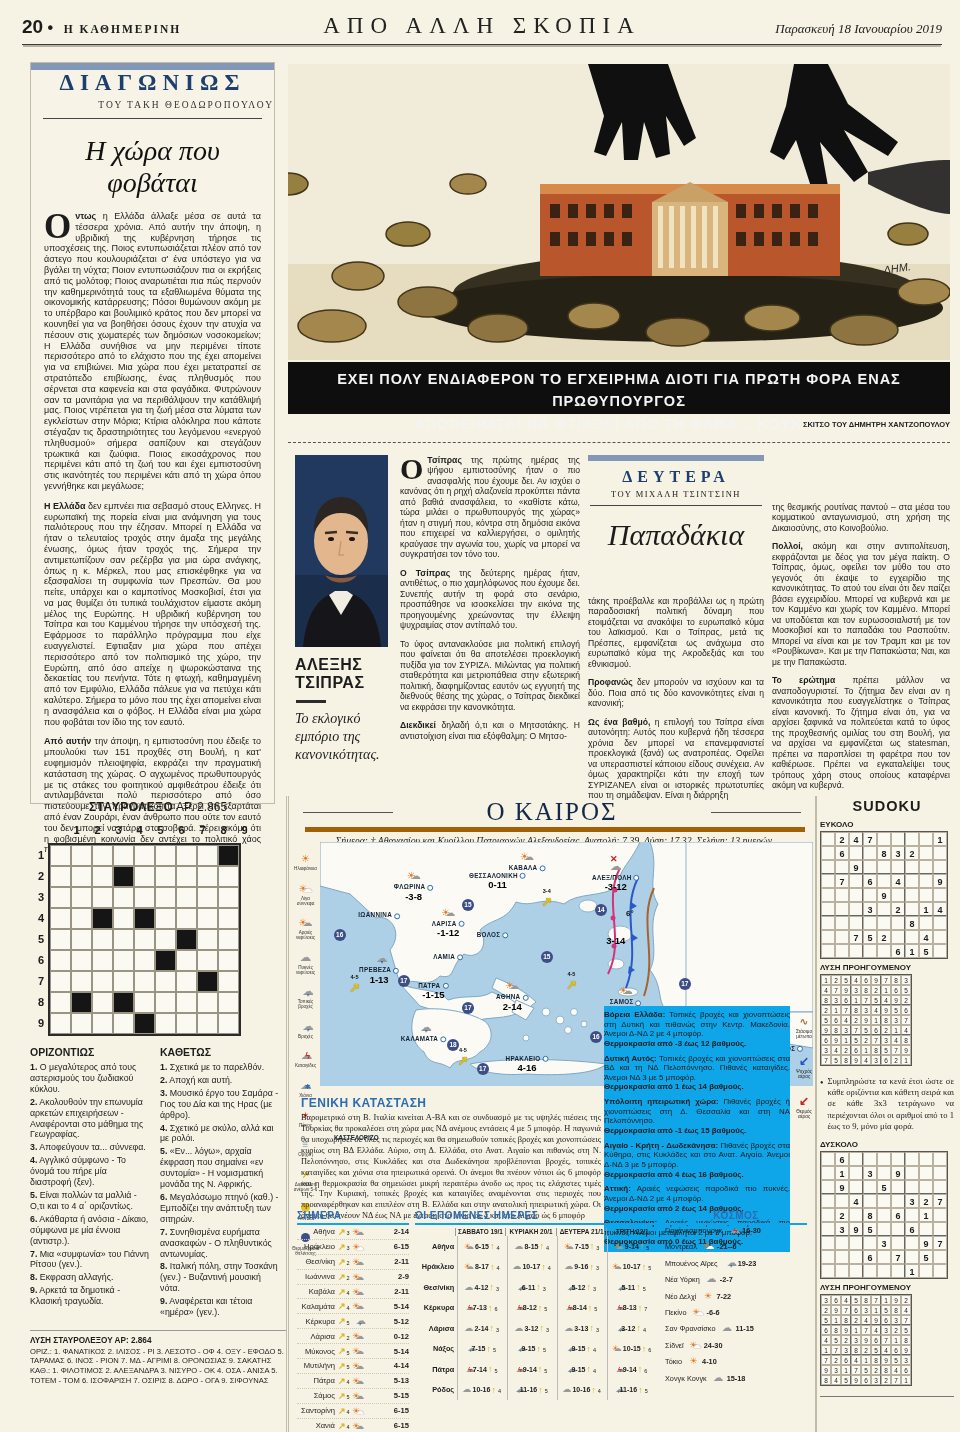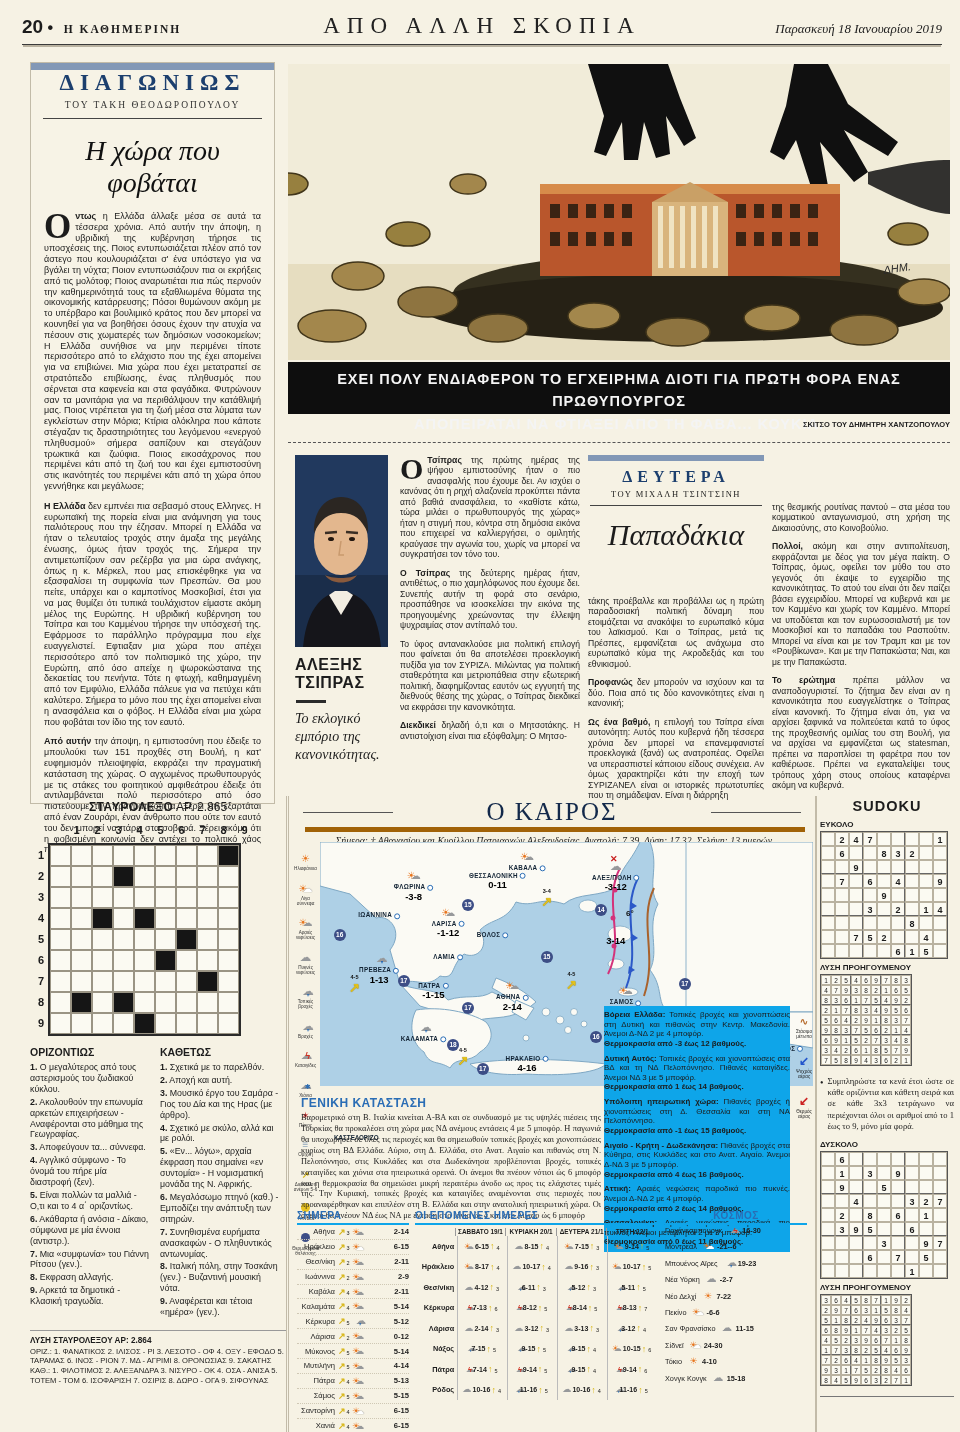--- a/index.html
+++ b/index.html
@@ -13,21 +13,21 @@
   .mh-pagenum{font-size:19px;font-weight:bold;}
   .mh-brand{font-family:"Liberation Serif",serif;font-size:11.5px;letter-spacing:2px;margin-left:6px;}
   .mh-center{position:absolute;left:0;right:0;bottom:5px;text-align:center;font-family:"Liberation Serif",serif;
              font-size:23px;letter-spacing:7px;color:#222;}
   .mh-date{position:absolute;right:0;bottom:7px;font-family:"Liberation Serif",serif;font-style:italic;font-size:13px;}
   
   .diag{left:30px;top:62px;width:243px;height:740px;border:1px solid #c2bba8;background:#f7f3e6;}
   .diag-bar{height:7px;background:#8298b6;margin:0;}
   .diag-kicker{text-align:center;font-family:"Liberation Serif",serif;font-weight:bold;
                font-size:23px;letter-spacing:6px;color:#1c3f6e;}
-  .diag-byline{text-align:center;font-family:"Liberation Serif",serif;font-size:9.5px;letter-spacing:2px;color:#333;margin-top:4px;}
+  .diag-byline{text-align:right;font-family:"Liberation Serif",serif;font-size:9.5px;letter-spacing:2px;color:#333;margin-top:4px;}
   .diag-rule{border-top:1px solid #444;margin:8px 12px 0 12px;}
   .diag-title{text-align:center;font-family:"Liberation Serif",serif;font-style:italic;font-size:28px;margin:16px 6px 12px 6px;color:#111;}
   .diag-body{margin:0 13px;font-size:9px;line-height:1.2;text-align:justify;}
   .diag-body p{margin:0 0 9px 0;}
   .dropcap{float:left;font-family:"Liberation Serif",serif;font-weight:bold;font-size:35px;line-height:.82;padding:2px 4px 0 0;}
   
   .cartoon{left:288px;top:64px;width:662px;height:296px;background:#f1ecd9;}
   .cartoon svg{display:block;width:100%;height:100%;}
   .capband{left:288px;top:362px;width:662px;height:52px;background:#0e0e0e;color:#f4f4f4;text-align:center;}
   .capband div{font-weight:bold;font-size:14.5px;letter-spacing:1px;line-height:1.55;padding-top:6px;}

